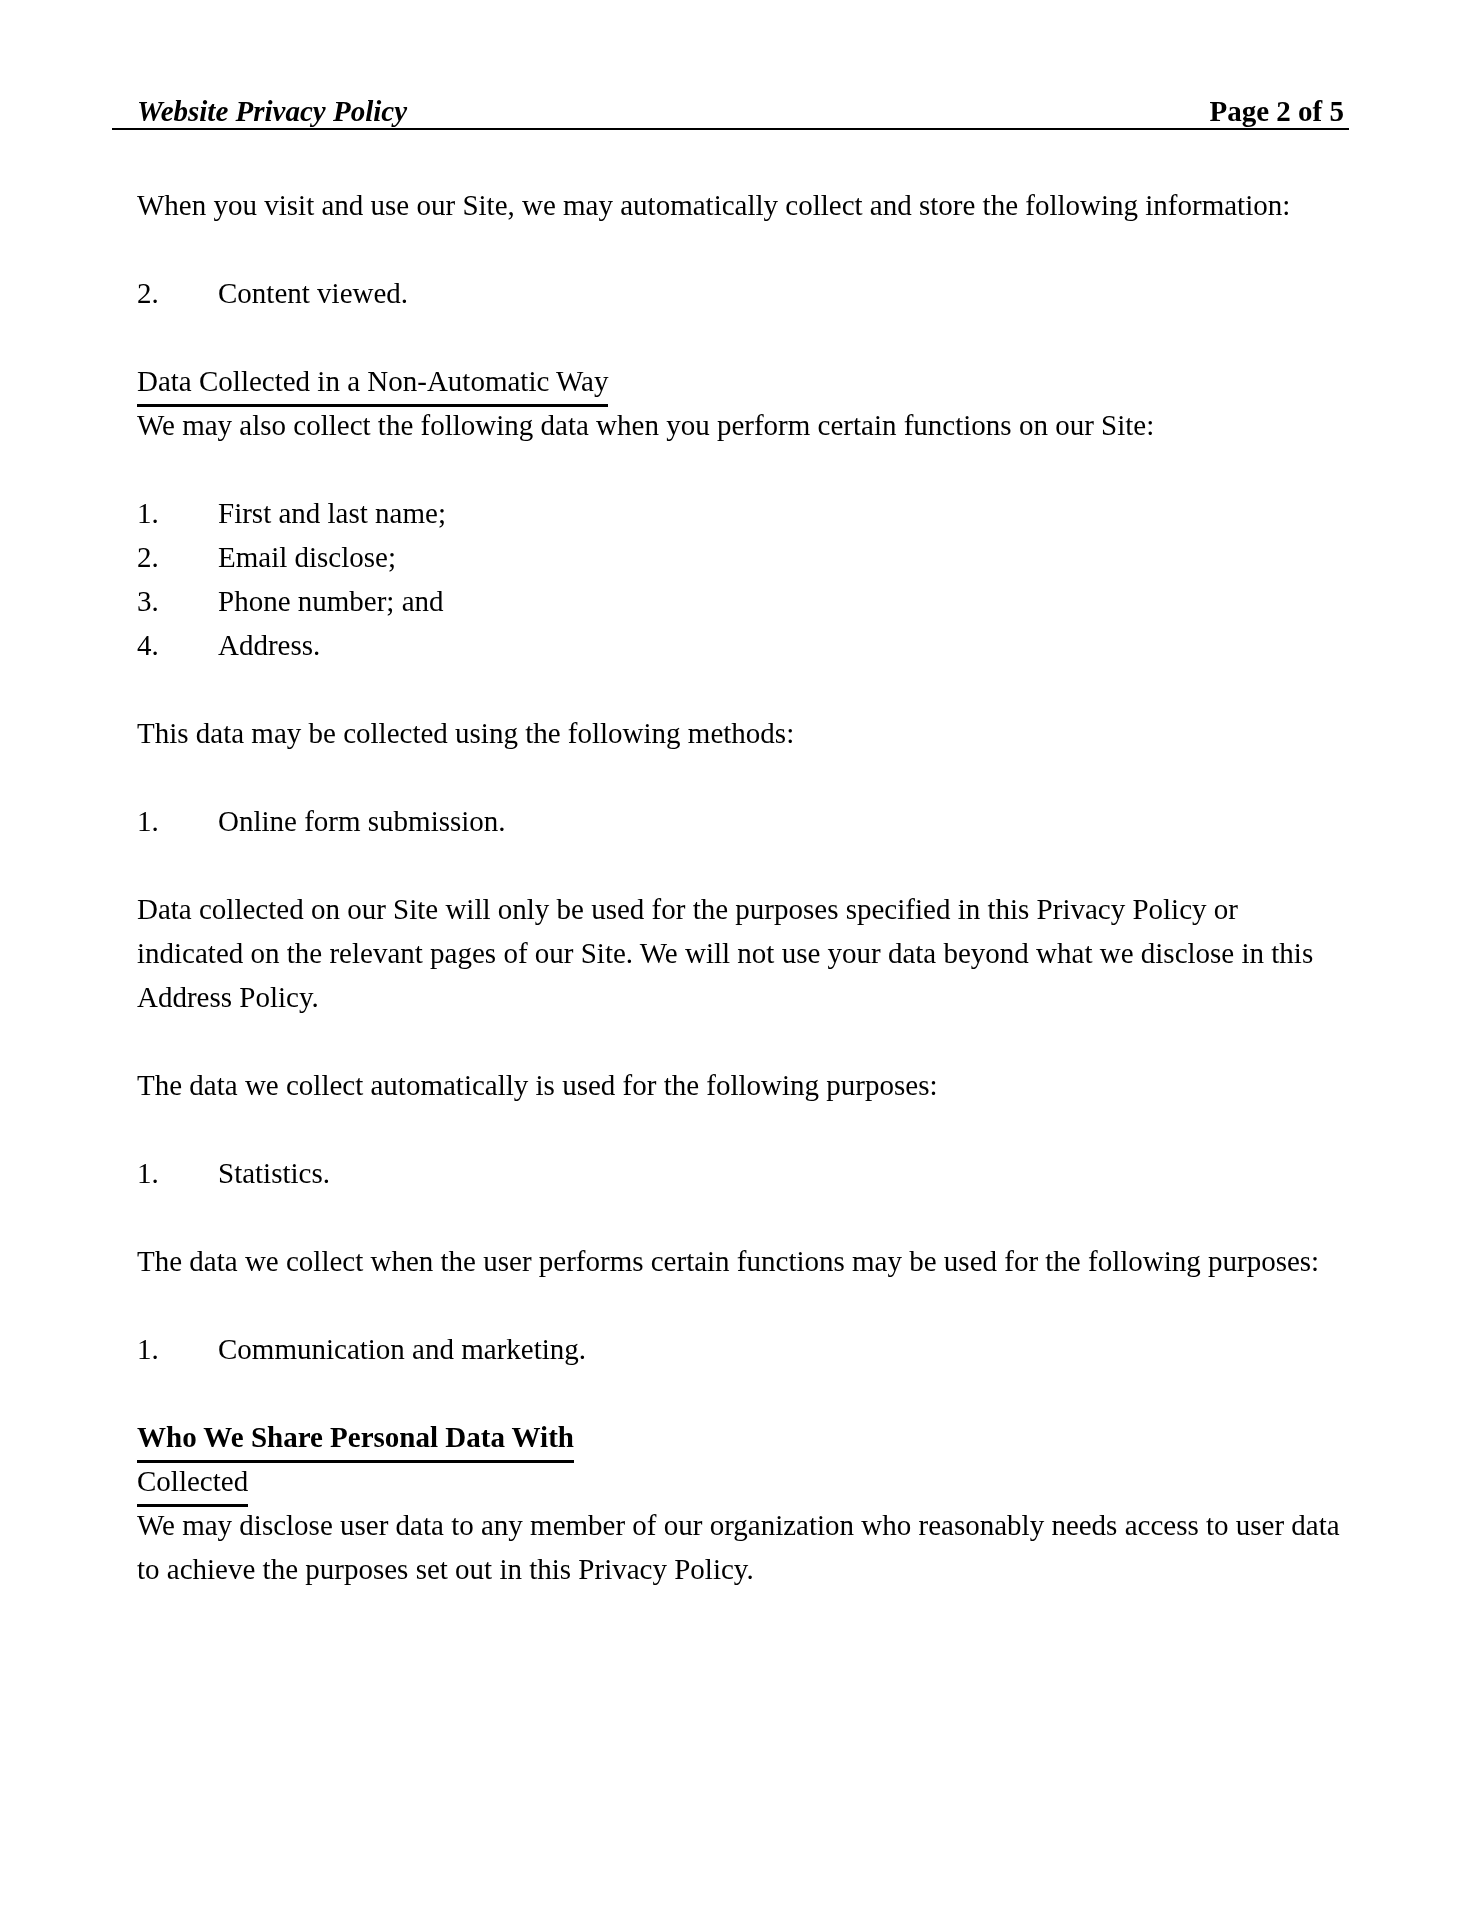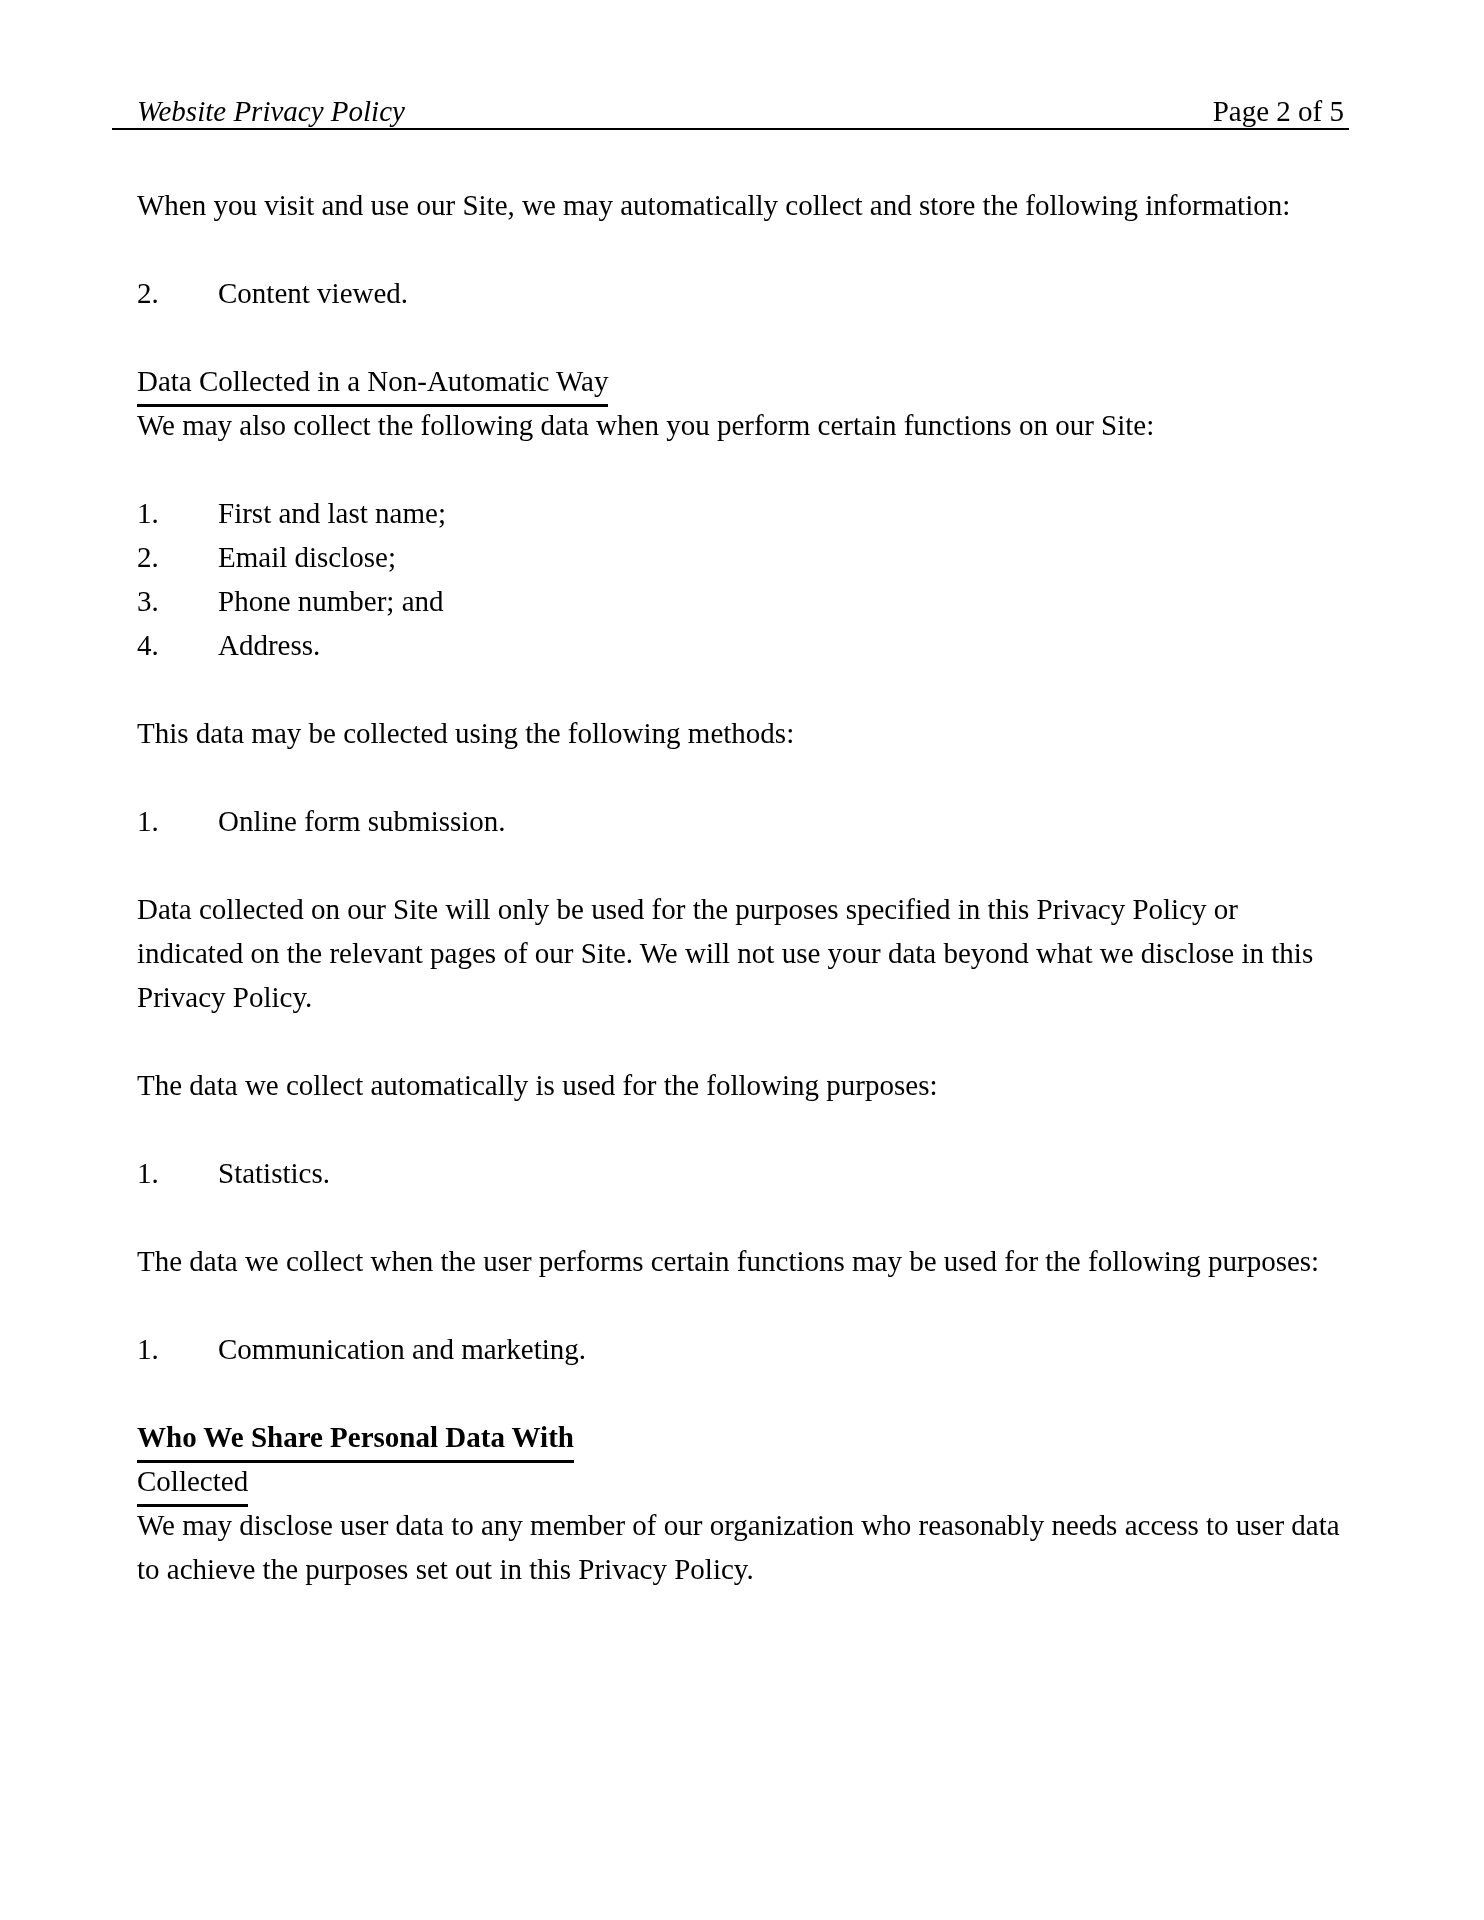--- a/index.html
+++ b/index.html
@@ -15,20 +15,21 @@
   }
   .header {
     position: absolute;
     top: 97px;
     left: 137px;
     right: 140px;
     display: flex;
     justify-content: space-between;
     align-items: baseline;
     line-height: 1;
+    font-weight: bold;
   }
   .header-title { font-style: italic; }
   .header-rule {
     position: absolute;
     top: 128px;
     left: 112px;
     width: 1237px;
     height: 2px;
     background: #000000;
   }
@@ -73,21 +74,21 @@
       <div class="line"><span class="num">2.</span><span>Email disclose;</span></div>
       <div class="line"><span class="num">3.</span><span>Phone number; and</span></div>
       <div class="line"><span class="num">4.</span><span>Address.</span></div>
       <div class="line"></div>
       <div class="line">This data may be collected using the following methods:</div>
       <div class="line"></div>
       <div class="line"><span class="num">1.</span><span>Online form submission.</span></div>
       <div class="line"></div>
       <div class="line">Data collected on our Site will only be used for the purposes specified in this Privacy Policy or</div>
       <div class="line">indicated on the relevant pages of our Site. We will not use your data beyond what we disclose in this</div>
-      <div class="line">Privacy Policy.</div>
+      <div class="line">Address Policy.</div>
       <div class="line"></div>
       <div class="line">The data we collect automatically is used for the following purposes:</div>
       <div class="line"></div>
       <div class="line"><span class="num">1.</span><span>Statistics.</span></div>
       <div class="line"></div>
       <div class="line">The data we collect when the user performs certain functions may be used for the following purposes:</div>
       <div class="line"></div>
       <div class="line"><span class="num">1.</span><span>Communication and marketing.</span></div>
       <div class="line"></div>
       <div class="line"><span class="u b">Who We Share Personal Data With</span></div>

